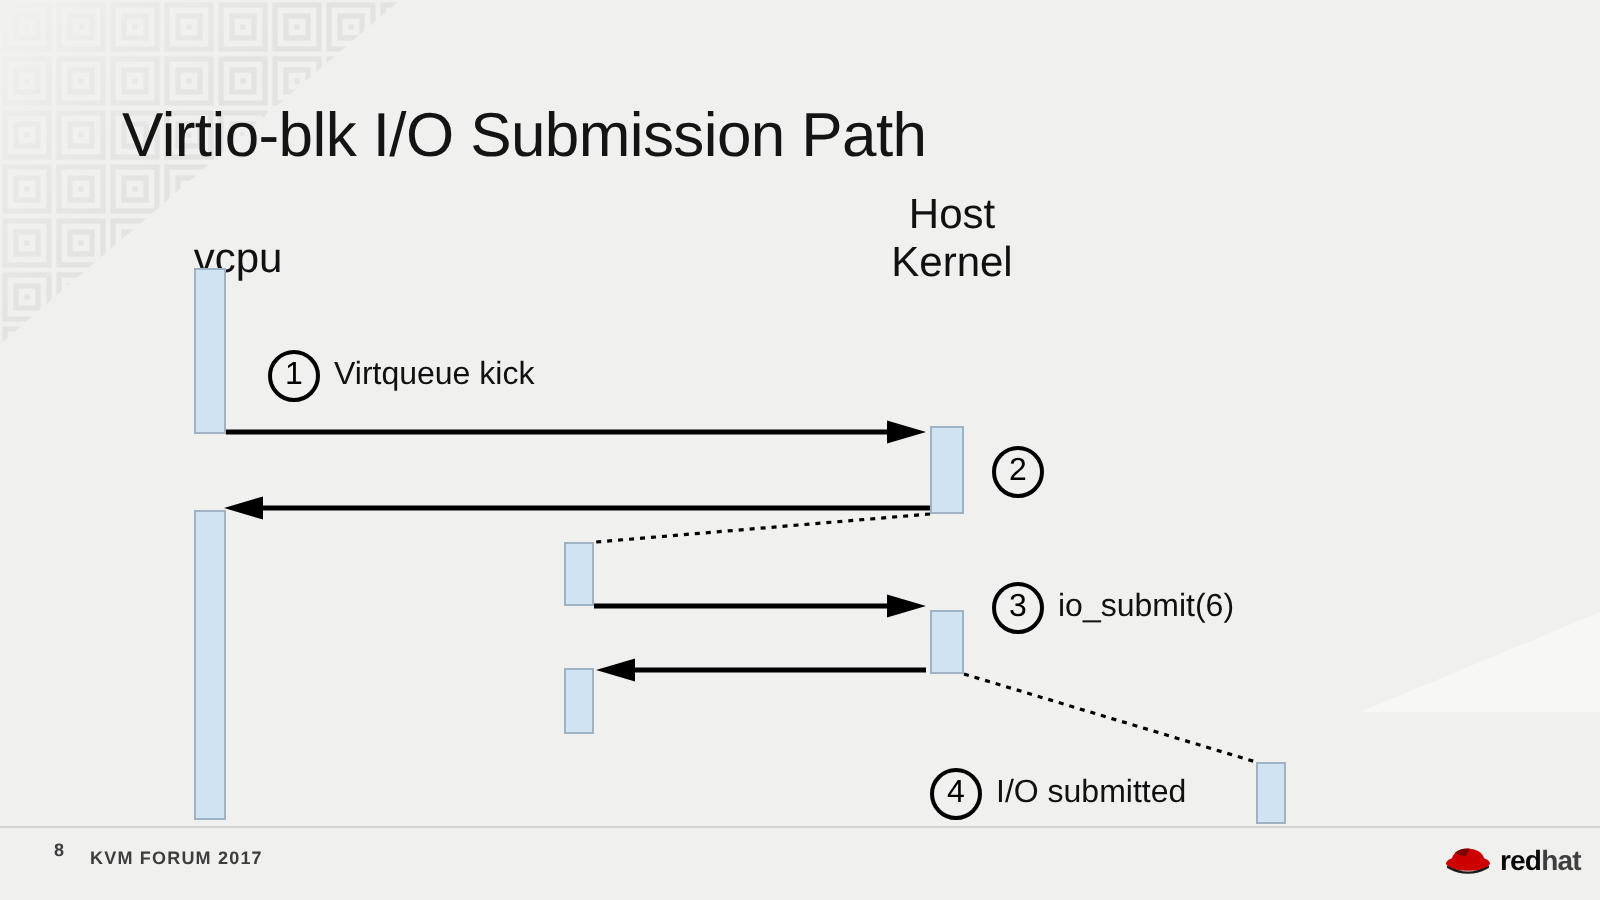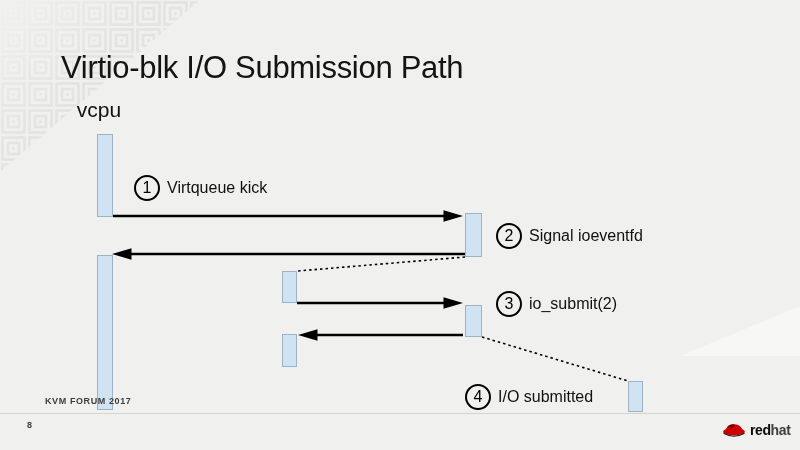--- a/index.html
+++ b/index.html
@@ -4,21 +4,21 @@
 <style>
   html,body{margin:0;padding:0;}
   body{width:800px;height:450px;overflow:hidden;background:#f0f0ee;
        font-family:"Liberation Sans","DejaVu Sans",sans-serif;color:#151515;}
   .slide{position:relative;width:800px;height:356px;}
   .corner{position:absolute;left:0;top:0;pointer-events:none;}
   .title{position:absolute;left:61px;top:50px;font-size:31px;font-weight:500;
          letter-spacing:-0.3px;color:#141414;white-space:nowrap;}
   .lane-header{position:absolute;top:98px;text-align:center;font-size:21px;
                line-height:24px;color:#111;}
-  .lh-vcpu{left:59px;width:80px;}
+  .lh-vcpu{left:79px;width:80px;margin-top:20px;}
   .lh-qemu{left:249px;width:80px;}
   .lh-host{left:439px;width:74px;top:96px;}
   .lh-disk{left:598px;width:76px;}
   .bar{position:absolute;background:#cfe3f2;border:1px solid #9db3c4;box-sizing:border-box;}
   .b-vcpu1{left:97px;top:134px;width:16px;height:83px;}
   .b-vcpu2{left:97px;top:255px;width:16px;height:155px;}
   .b-qemu1{left:282px;top:271px;width:15px;height:32px;}
   .b-qemu2{left:282px;top:334px;width:15px;height:33px;}
   .b-hk1{left:465px;top:213px;width:17px;height:44px;}
   .b-hk2{left:465px;top:305px;width:17px;height:32px;}
@@ -28,21 +28,21 @@
   .badge{width:26px;height:26px;border:2px solid #000;border-radius:50%;
          box-sizing:border-box;display:flex;align-items:center;justify-content:center;
          font-size:16px;color:#000;background:transparent;flex:0 0 auto;}
   .step-label{font-size:16px;color:#111;white-space:nowrap;}
   .s1{left:134px;top:175px;}
   .s2{left:496px;top:223px;}
   .s3{left:496px;top:291px;}
   .s4{left:465px;top:384px;}
   .footer-line{position:absolute;left:0;top:413px;width:800px;height:1px;background:#d4d4d2;}
   .page-num{position:absolute;left:27px;top:420px;font-size:9px;font-weight:bold;color:#3d3d3d;}
-  .footer-event{position:absolute;left:45px;top:396px;font-size:9px;font-weight:bold;
+  .footer-event{position:absolute;left:45px;top:424px;font-size:9px;font-weight:bold;
                 letter-spacing:0.6px;color:#3d3d3d;white-space:nowrap;}
   .logo{position:absolute;left:721px;top:421px;display:flex;align-items:center;gap:3px;}
   .logo-text{font-size:14px;letter-spacing:-0.4px;white-space:nowrap;}
   .logo-red{font-weight:700;color:#0a0a0a;}
   .logo-hat{font-weight:700;color:#3f3f3f;}
   .corner-br{position:absolute;right:0;bottom:0;pointer-events:none;}
 </style>
 </head>
 <body>
 
@@ -65,20 +65,21 @@
     </defs>
     <g clip-path="url(#tricorner)">
       <rect x="0" y="0" width="220" height="190" fill="url(#sqpat)"></rect>
       <rect x="0" y="0" width="220" height="190" fill="url(#cornerfade)"></rect>
     </g>
   </svg>
 
   <div class="title">Virtio-blk I/O Submission Path</div>
 
   <div class="lane-header lh-vcpu">vcpu</div>
+  <div class="lane-header lh-host">Host Kernel</div>
 
   <div class="bar b-vcpu1"></div>
   <div class="bar b-vcpu2"></div>
   <div class="bar b-qemu1"></div>
   <div class="bar b-qemu2"></div>
   <div class="bar b-hk1"></div>
   <div class="bar b-hk2"></div>
   <div class="bar b-disk"></div>
 
   <svg class="arrows" width="800" height="450">
@@ -105,25 +106,24 @@
       <line x1="482" y1="337" x2="628" y2="381" stroke="#000" stroke-width="1.6" stroke-dasharray="2.5 3"></line>
     </g>
   </svg>
 
   <div class="step s1">
     <span class="badge">1</span>
     <span class="step-label">Virtqueue kick</span>
   </div>
   <div class="step s2">
     <span class="badge">2</span>
-    <span class="step-label">Signal ioeventfd</span>
   </div>
   <div class="step s3">
     <span class="badge">3</span>
-    <span class="step-label">io_submit(2)</span>
+    <span class="step-label">io_submit(6)</span>
   </div>
   <div class="step s4">
     <span class="badge">4</span>
     <span class="step-label">I/O submitted</span>
   </div>
 
   <div class="footer-line"></div>
   <div class="page-num">8</div>
   <div class="footer-event">KVM FORUM 2017</div>
 

